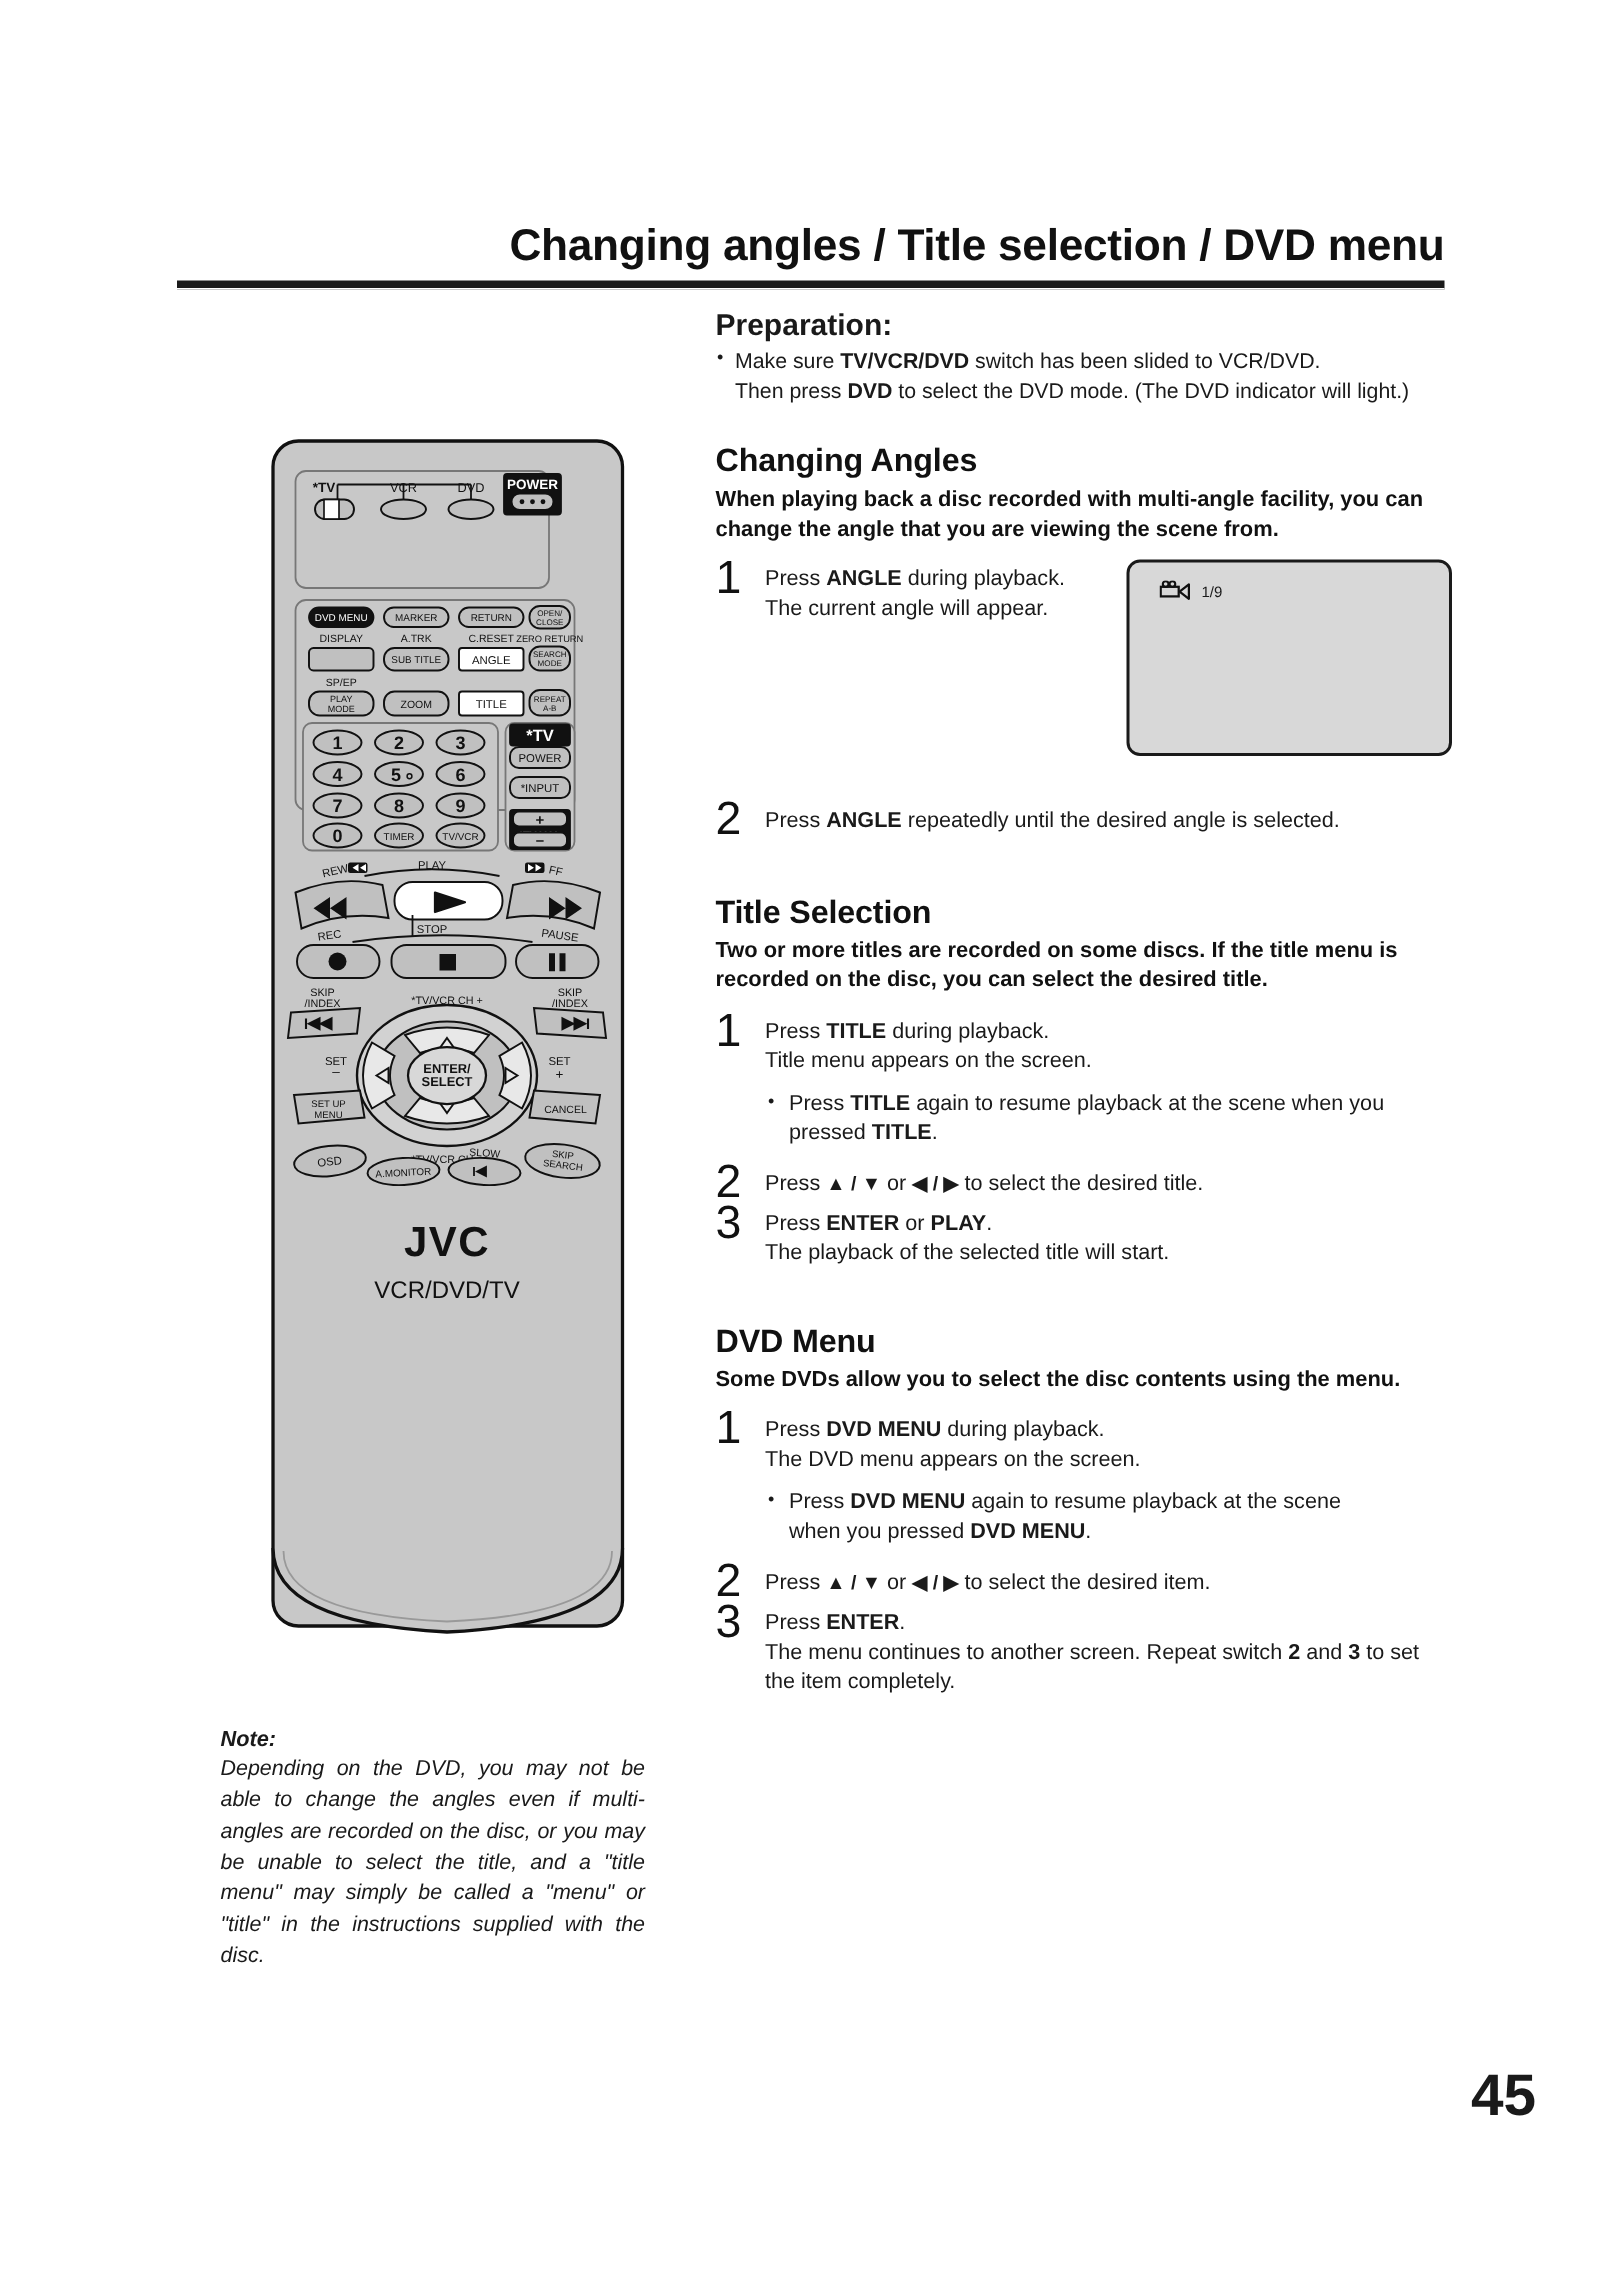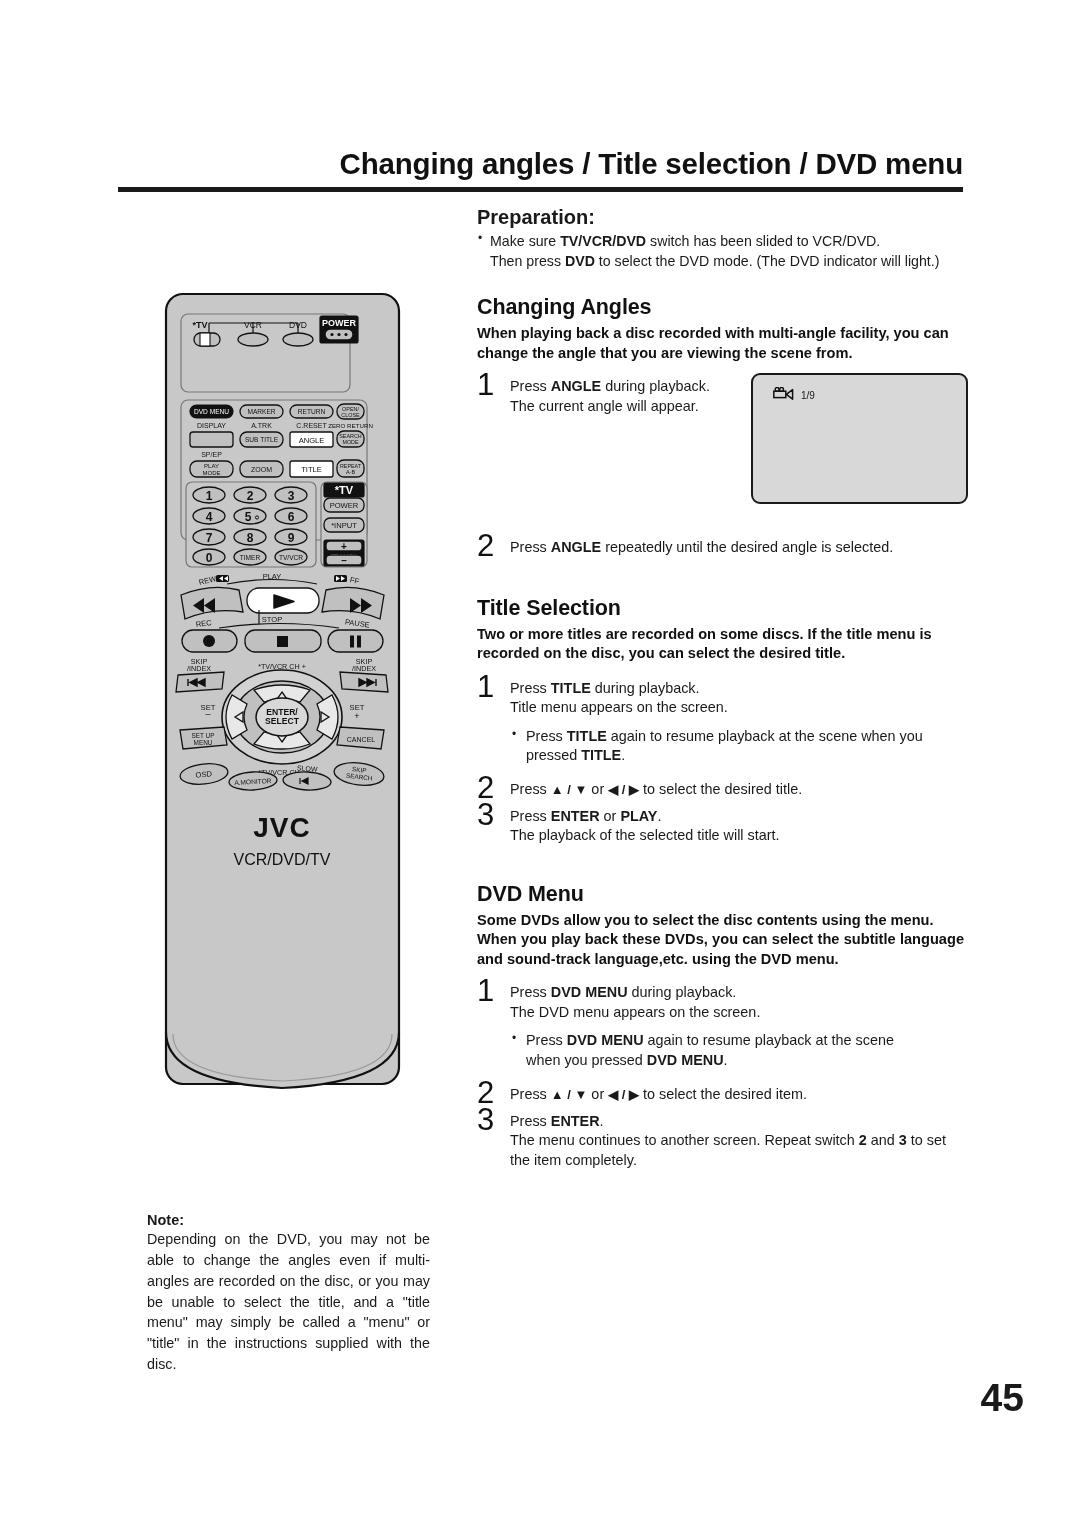--- a/index.html
+++ b/index.html
@@ -150,34 +150,35 @@
     bottom: 108px;
     font-size: 39px;
     font-weight: bold;
     color: #1a1a1a;
   }
 
   
   #note-block {
     position: absolute;
     left: 147px;
-    top: 1212px;
+    top: 1152px;
     width: 283px;
+    font-style: italic;
   }
   #note-label { font-size: 14.5px; font-weight: bold; margin-bottom: 1px; }
   #note-text {
     font-size: 14.3px;
     line-height: 1.46;
     text-align: justify;
   }
 
   
   #remote {
     position: absolute;
-    left: 164px;
+    left: 180px;
     top: 292px;
     width: 237px;
     height: 817px;
   }
   #remote svg { display: block; }
 </style>
 </head>
 <body>
 
 <div id="page-header">
@@ -263,21 +264,20 @@
           <span>Press </span><b>ENTER</b><span> or </span><b>PLAY</b><span>.</span><br>
           <span>The playback of the selected title will start.</span>
         </div>
       </div>
     </div>
   </div>
 
   <div style="margin-top:36px;">
     <div class="sect-title">DVD Menu</div>
     <div class="sect-lead justify">Some DVDs allow you to select the disc contents using the menu.</div>
-    <div class="sect-lead justify" style="margin-top:0;">When you play back these DVDs, you can select the subtitle language and sound-track language,etc. using the DVD menu.</div>
 
     <div class="steps" style="margin-top:14px;">
       <div class="step">
         <span class="step-num">1</span>
         <div class="step-body">
           <span>Press </span><b>DVD MENU</b><span> during playback.</span><br>
           <span>The DVD menu appears on the screen.</span>
         </div>
         <div class="sub-bullet" style="width:400px;">
           <span>Press </span><b>DVD MENU</b><span> again to resume playback at the scene when you pressed </span><b>DVD MENU</b><span>.</span>

